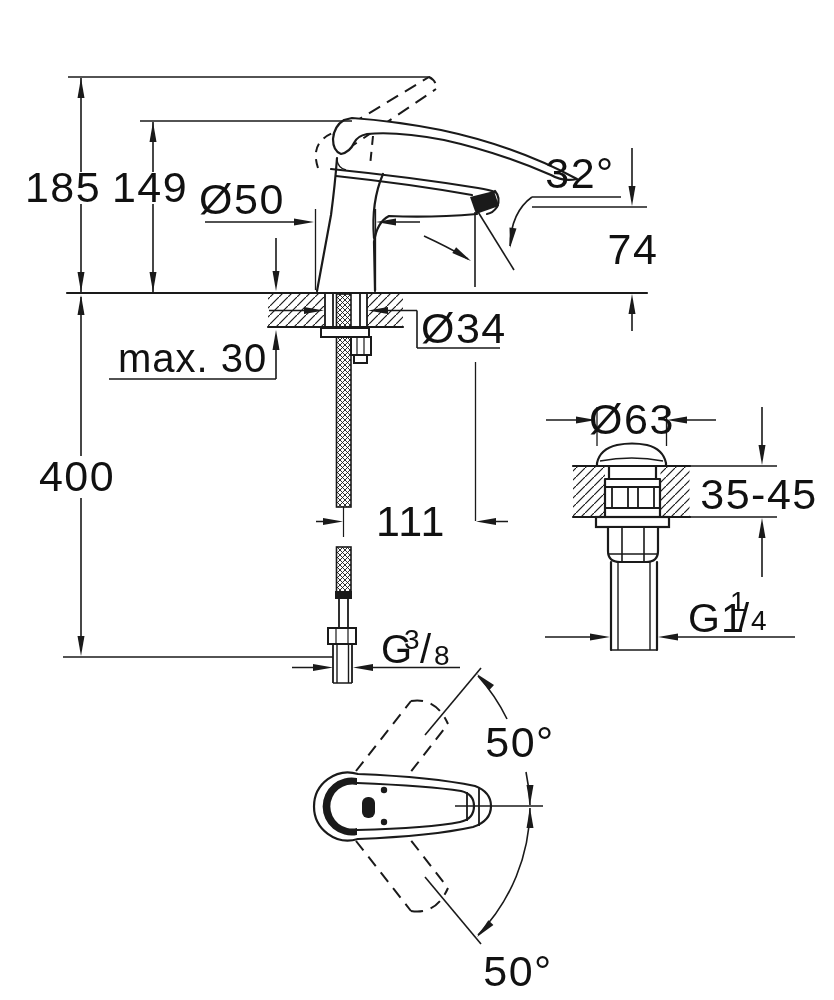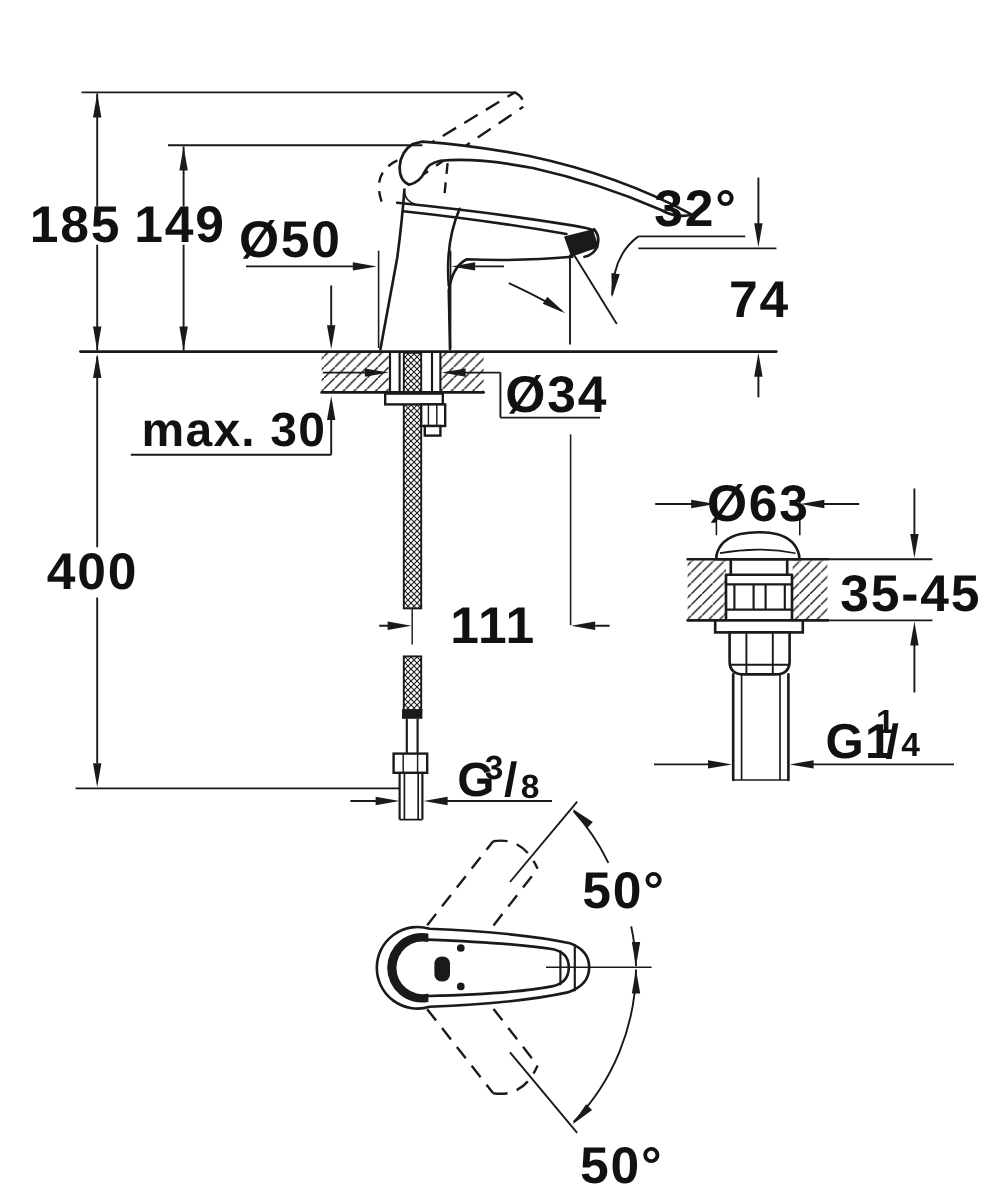--- a/index.html
+++ b/index.html
@@ -1,17 +1,17 @@
 <!DOCTYPE html>
 <html><head>
 <meta charset="utf-8">
 <style>
   html,body{margin:0;padding:0;background:#ffffff;}
   .stage{position:relative;width:834px;height:1000px;background:#fff;overflow:hidden;
-         font-family:"Liberation Sans", sans-serif;font-weight:bold;}
+         font-family:"Liberation Sans", sans-serif;}
   svg{display:block}
   .obj{stroke:#1a1a1a;stroke-width:2.2;fill:none;stroke-linejoin:round;stroke-linecap:round;}
   .obj18{stroke:#1a1a1a;stroke-width:1.8;fill:none;}
   .obj14{stroke:#1a1a1a;stroke-width:1.4;fill:none;}
   .obj12{stroke:#1a1a1a;stroke-width:1.2;fill:none;}
   .wfill{fill:#ffffff;}
   .ink{fill:#1a1a1a;stroke:none;}
   .dim{stroke:#1a1a1a;stroke-width:1.6;fill:none;}
   .thin{stroke:#1a1a1a;stroke-width:1.3;fill:none;}
   .dash{stroke:#1a1a1a;stroke-width:2;fill:none;stroke-dasharray:13 8;stroke-linecap:butt;}

